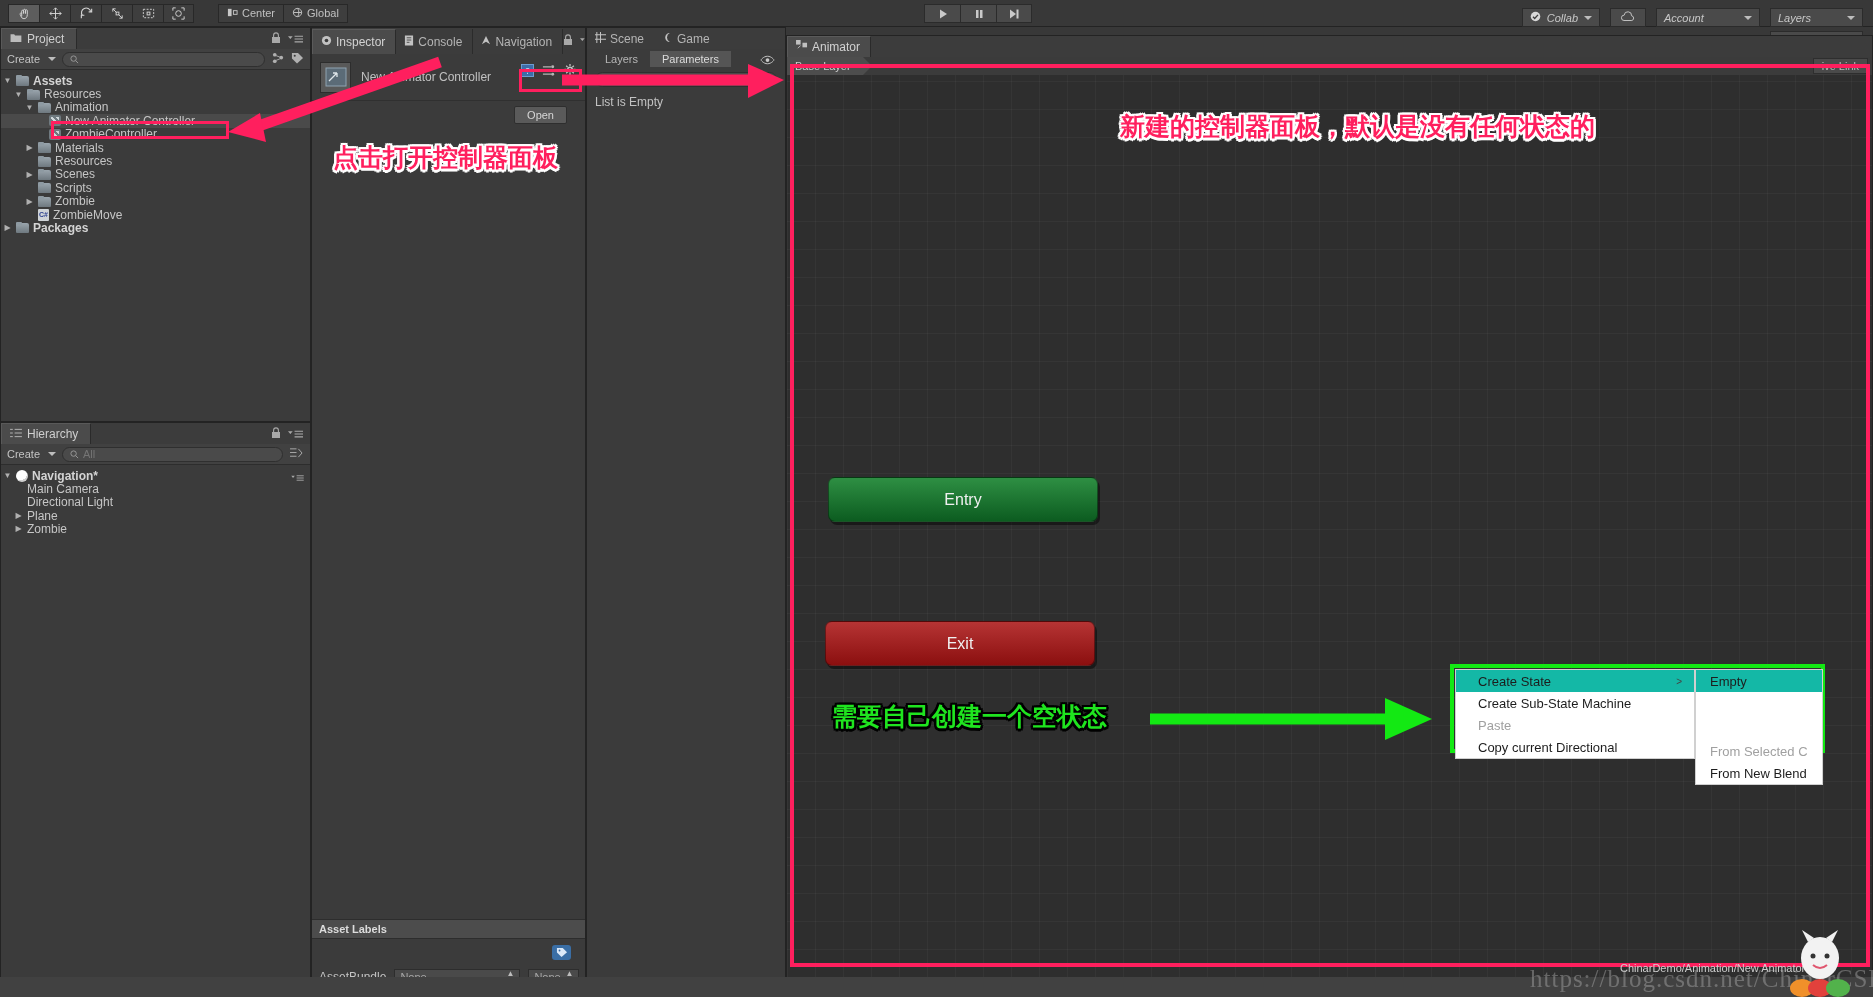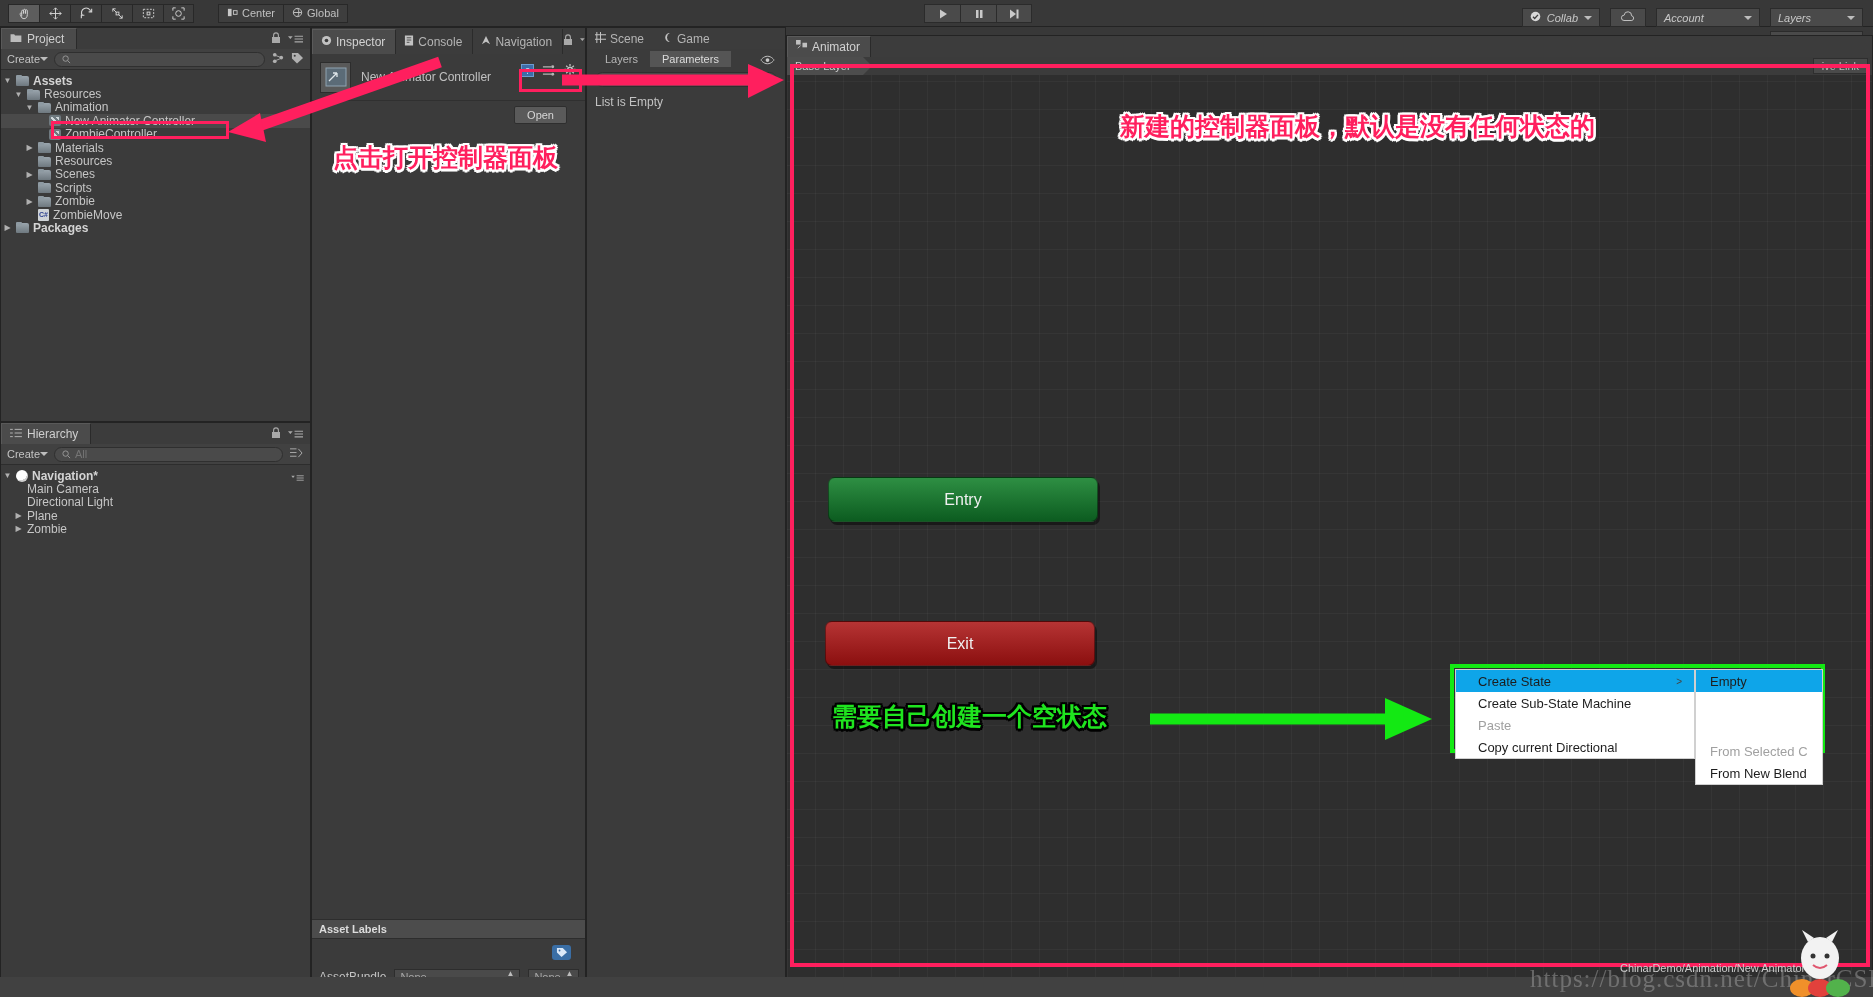--- a/index.html
+++ b/index.html
@@ -41,21 +41,21 @@
   
   #project { left:0; top:27px; width:311px; height:395px; background:#3b3b3b; }
   .panel-head { height:21px; background:#3c3c3c; display:flex; align-items:center;
                 justify-content:space-between; }
   .tabpill { background:#4b4b4b; height:21px; display:flex; align-items:center; gap:5px;
              padding:0 12px 0 8px; font-size:12px; color:#cfcfcf;
              border-top:1px solid #595959; border-left:1px solid #595959; border-right:1px solid #2a2a2a;}
   .head-icons { display:flex; align-items:center; gap:7px; padding-right:7px; }
   .subbar { height:21px; background:#414141; display:flex; align-items:center; gap:6px;
             padding:0 6px; border-bottom:1px solid #2d2d2d; }
-  .mini-btn { font-size:11px; color:#c4c4c4; display:flex; align-items:center; gap:0; }
+  .mini-btn { font-size:11px; color:#c4c4c4; display:flex; align-items:center; gap:8px; }
   .searchbox { flex:1; height:15px; background:#4a4a4a; border:1px solid #2f2f2f;
                border-radius:8px; display:flex; align-items:center; padding:0 7px; gap:4px; }
   .searchbox input { background:transparent; border:none; outline:none; color:#9d9d9d;
                      font-size:11px; width:100%; font-family:"Liberation Sans",sans-serif; }
   .tree { padding-top:4px; font-size:12px; color:#c8c8c8; }
   .row { height:13.4px; display:flex; align-items:center; gap:4px; padding-left:6px; position:relative;}
   .row.hl { background:#4a4a4a; }
   .arrow { width:9px; font-size:8px; color:#b0b0b0; display:inline-block; text-align:center; }
   .folder { width:13px; height:11px; display:inline-block; position:relative; }
   .folder::before { content:""; position:absolute; left:0; top:1px; width:13px; height:10px;
@@ -142,21 +142,21 @@
      text-shadow:-2px -2px 0 #000,2px -2px 0 #000,-2px 2px 0 #000,2px 2px 0 #000,
                  0 -2.5px 0 #000,0 2.5px 0 #000,-2.5px 0 0 #000,2.5px 0 0 #000; }
   .outline-pink { position:absolute; border:4px solid #ff1f5e; pointer-events:none; }
   .outline-green{ position:absolute; border:4px solid #13e913; pointer-events:none; }
 
   
   .ctxmenu { position:absolute; background:#ffffff; border:1px solid #d0d0d0;
              font-size:13px; color:#1d1d1d; font-family:"Liberation Sans",sans-serif; }
   .ctxitem { height:22px; display:flex; align-items:center; padding:0 12px 0 22px;
              justify-content:space-between; white-space:nowrap; }
-  .ctxitem.sel { background:#0ea5e9;text-align:right; }
+  .ctxitem.sel { background:#14b8a6;text-align:right; }
   .ctxitem.disabled { color:#a0a0a0; }
   .submenu-arrow { font-size:10px; color:#444; margin-left:30px; }
 
   
   .watermark { position:absolute; color:rgba(170,170,170,.45); font-family:"Liberation Serif",serif;
                font-size:25px; letter-spacing:1px; }
   .path-txt { position:absolute; font-size:11px; color:#cfcfcf; }
   .statusbar { position:absolute; left:0; bottom:0; width:100%; height:20px; background:#414141; }
 </style>
 </head>

